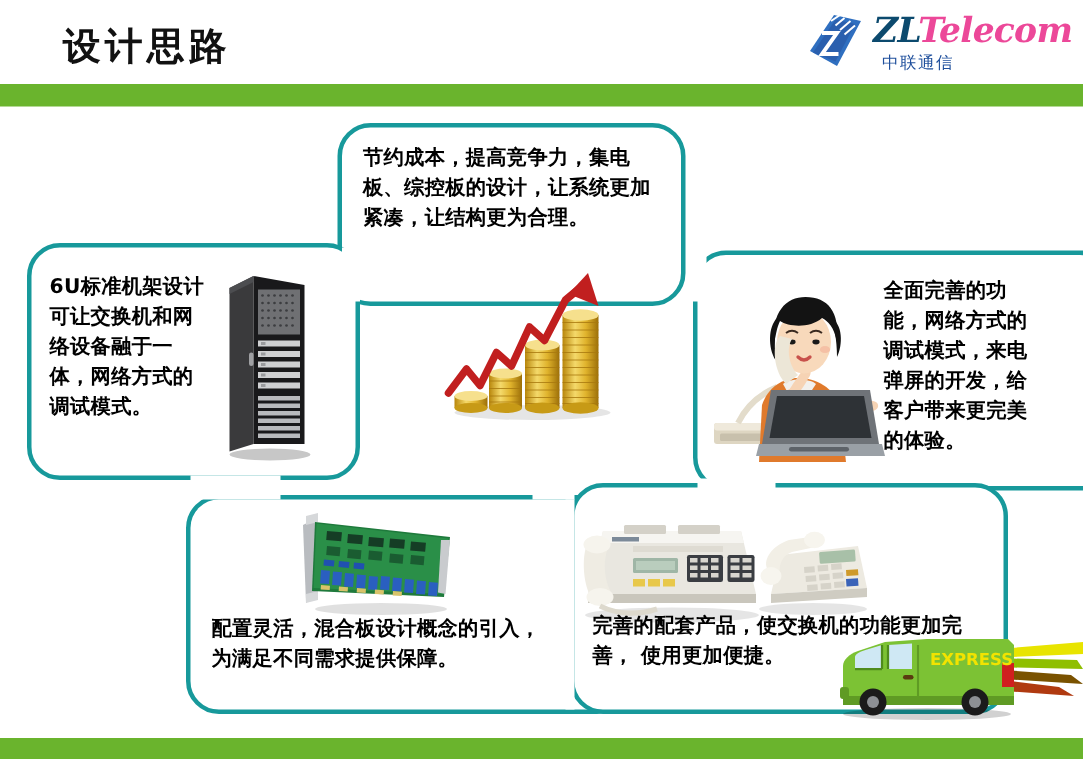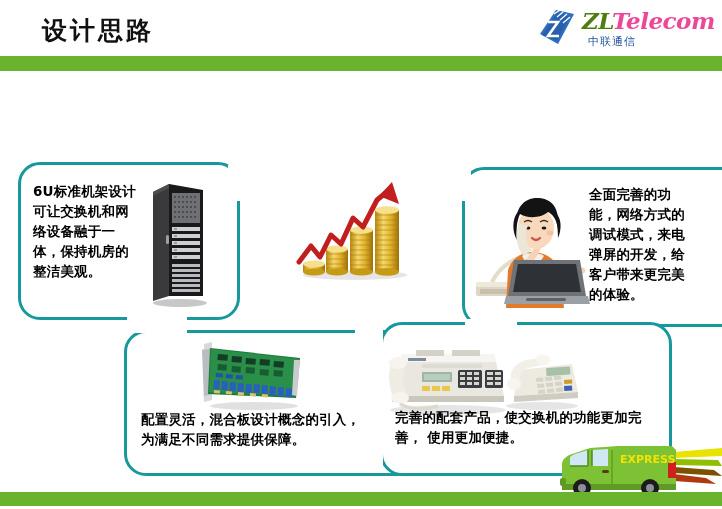--- a/index.html
+++ b/index.html
@@ -41,21 +41,21 @@
   .logo-mark{
     position:absolute;left:0;top:2px;width:42px;height:40px;
   }
   .logo-text{
     position:absolute;left:46px;top:2px;
     font-size:23px;font-weight:700;font-style:italic;
     letter-spacing:-0.5px;white-space:nowrap;
     line-height:26px;
     font-family:"DejaVu Serif","Liberation Serif",serif;
   }
-  .logo-zl{color:#4d7c0f;}
+  .logo-zl{color:#0c4a6e;}
   .logo-tel{color:#ec4899;}
   .logo-cn{
     position:absolute;left:52px;top:28px;
     font-size:11px;font-weight:400;color:#1f4f9c;
     letter-spacing:1px;white-space:nowrap;
   }
 
   
   .footer-rule{
     position:absolute;left:0;top:492px;width:722px;height:14px;
@@ -114,21 +114,21 @@
   
   .woman{ position:absolute; left:470px; top:186px; width:120px; height:122px; }
 
   
   .pcb{ position:absolute; left:196px; top:340px; width:112px; height:70px; }
 
   
   .phones{ position:absolute; left:386px; top:330px; width:198px; height:86px; }
 
   
-  .van{ position:absolute; left:556px; top:440px; width:166px; height:62px;text-align:center; }
+  .van{ position:absolute; left:556px; top:420px; width:166px; height:62px;text-align:center; }
 
   svg{ display:block; }
 </style>
 </head>
 <body>
 
 <div class="slide">
 
   <div class="header">
     <div class="header-title">设计思路</div>
@@ -146,23 +146,26 @@
           </g>
           <path d="M12 14 L22 14 L12 28 L23 28" stroke="#ffffff" stroke-width="2.6" fill="none"></path>
         </svg>
       </div>
       <div class="logo-text"><span class="logo-zl">ZL</span><span class="logo-tel">Telecom</span></div>
       <div class="logo-cn">中联通信</div>
     </div>
   </div>
   <div class="header-rule"></div>
 
+  <div class="box" id="box-top">
+    <div class="box-txt">节约成本，提高竞争力，集电板、综控板的设计，让系统更加紧凑，让结构更为合理。</div>
+  </div>
 
   <div class="box" id="box-left">
-    <div class="box-txt">6U标准机架设计可让交换机和网络设备融于一体，保持机房的整洁美观。</div>
+    <div class="box-txt">6U标准机架设计可让交换机和网络设备融于一体，网络方式的调试模式。</div>
   </div>
 
   <div class="box" id="box-right">
     <div class="box-txt">全面完善的功能，网络方式的调试模式，来电弹屏的开发，给客户带来更完美的体验。</div>
   </div>
 
   <div class="box" id="box-bl">
     <div class="box-txt">配置灵活，混合板设计概念的引入，为满足不同需求提供保障。</div>
   </div>
 

